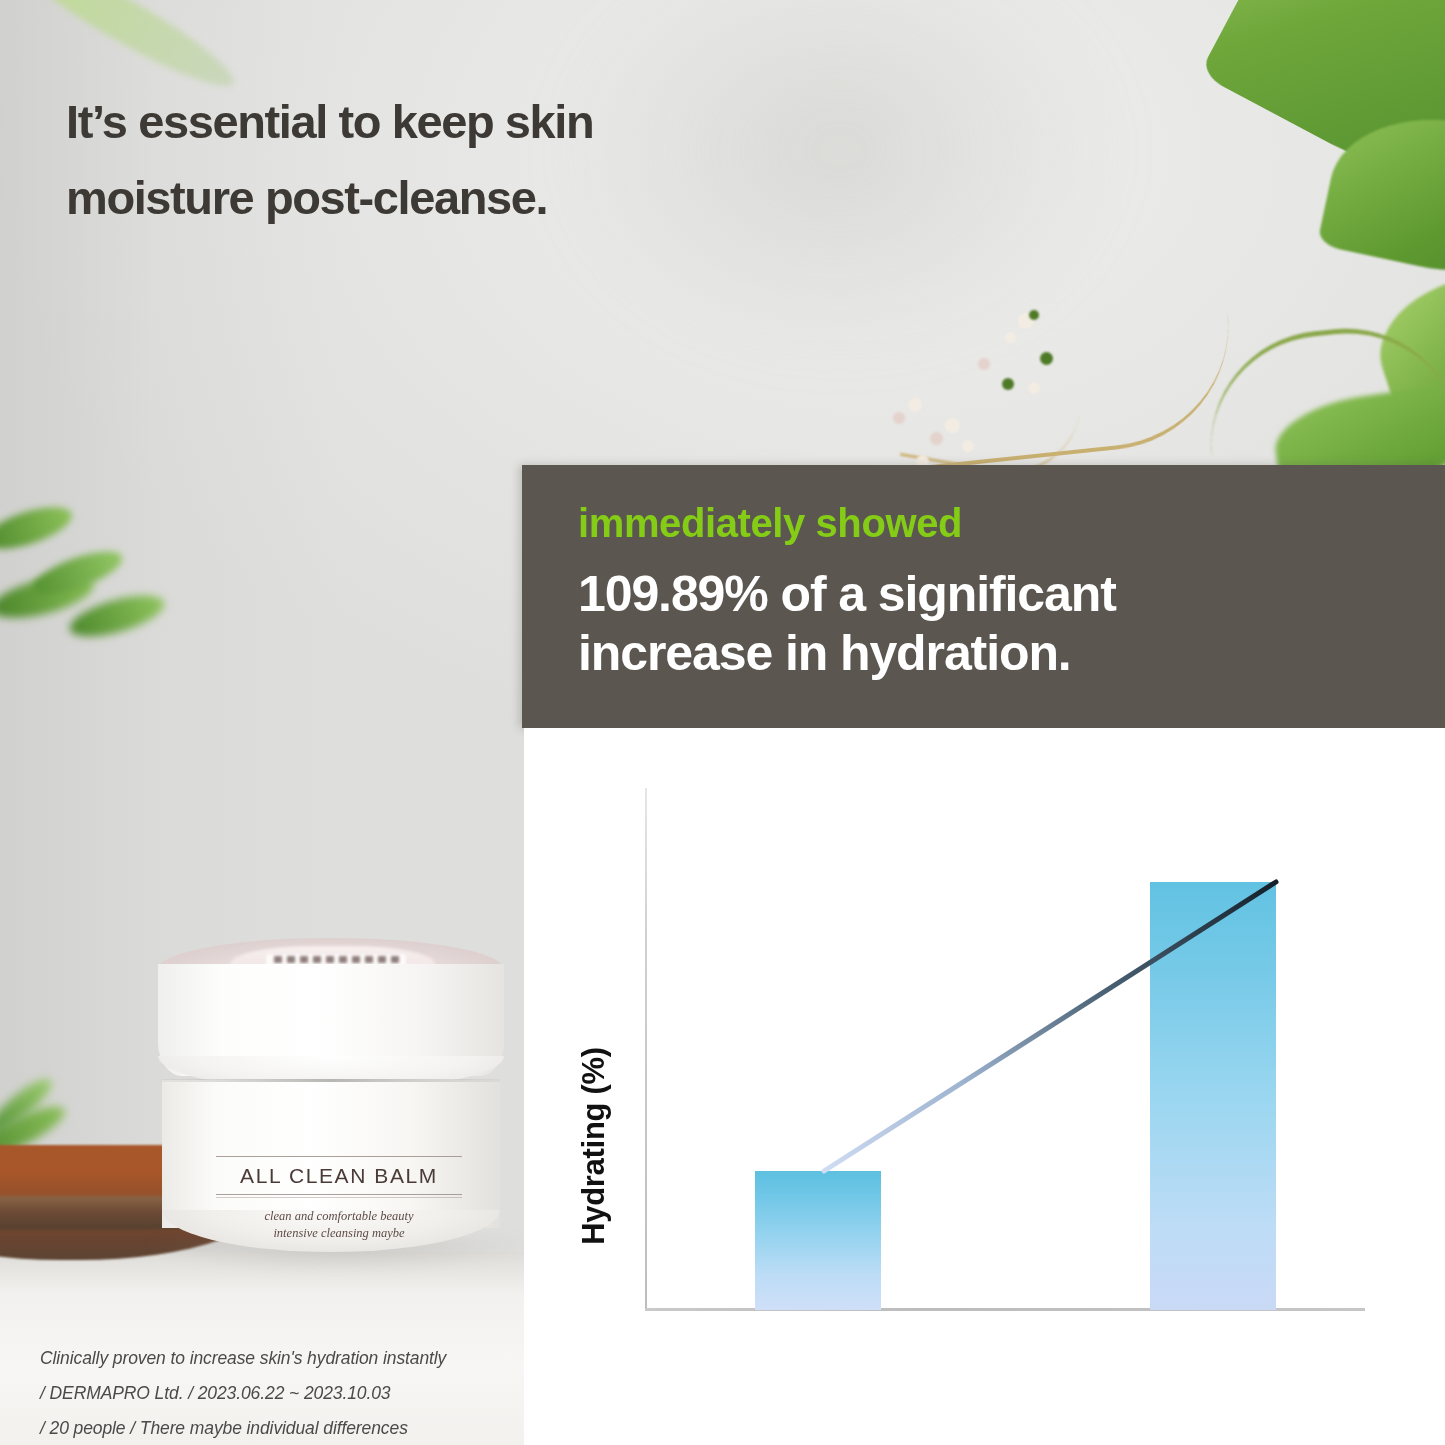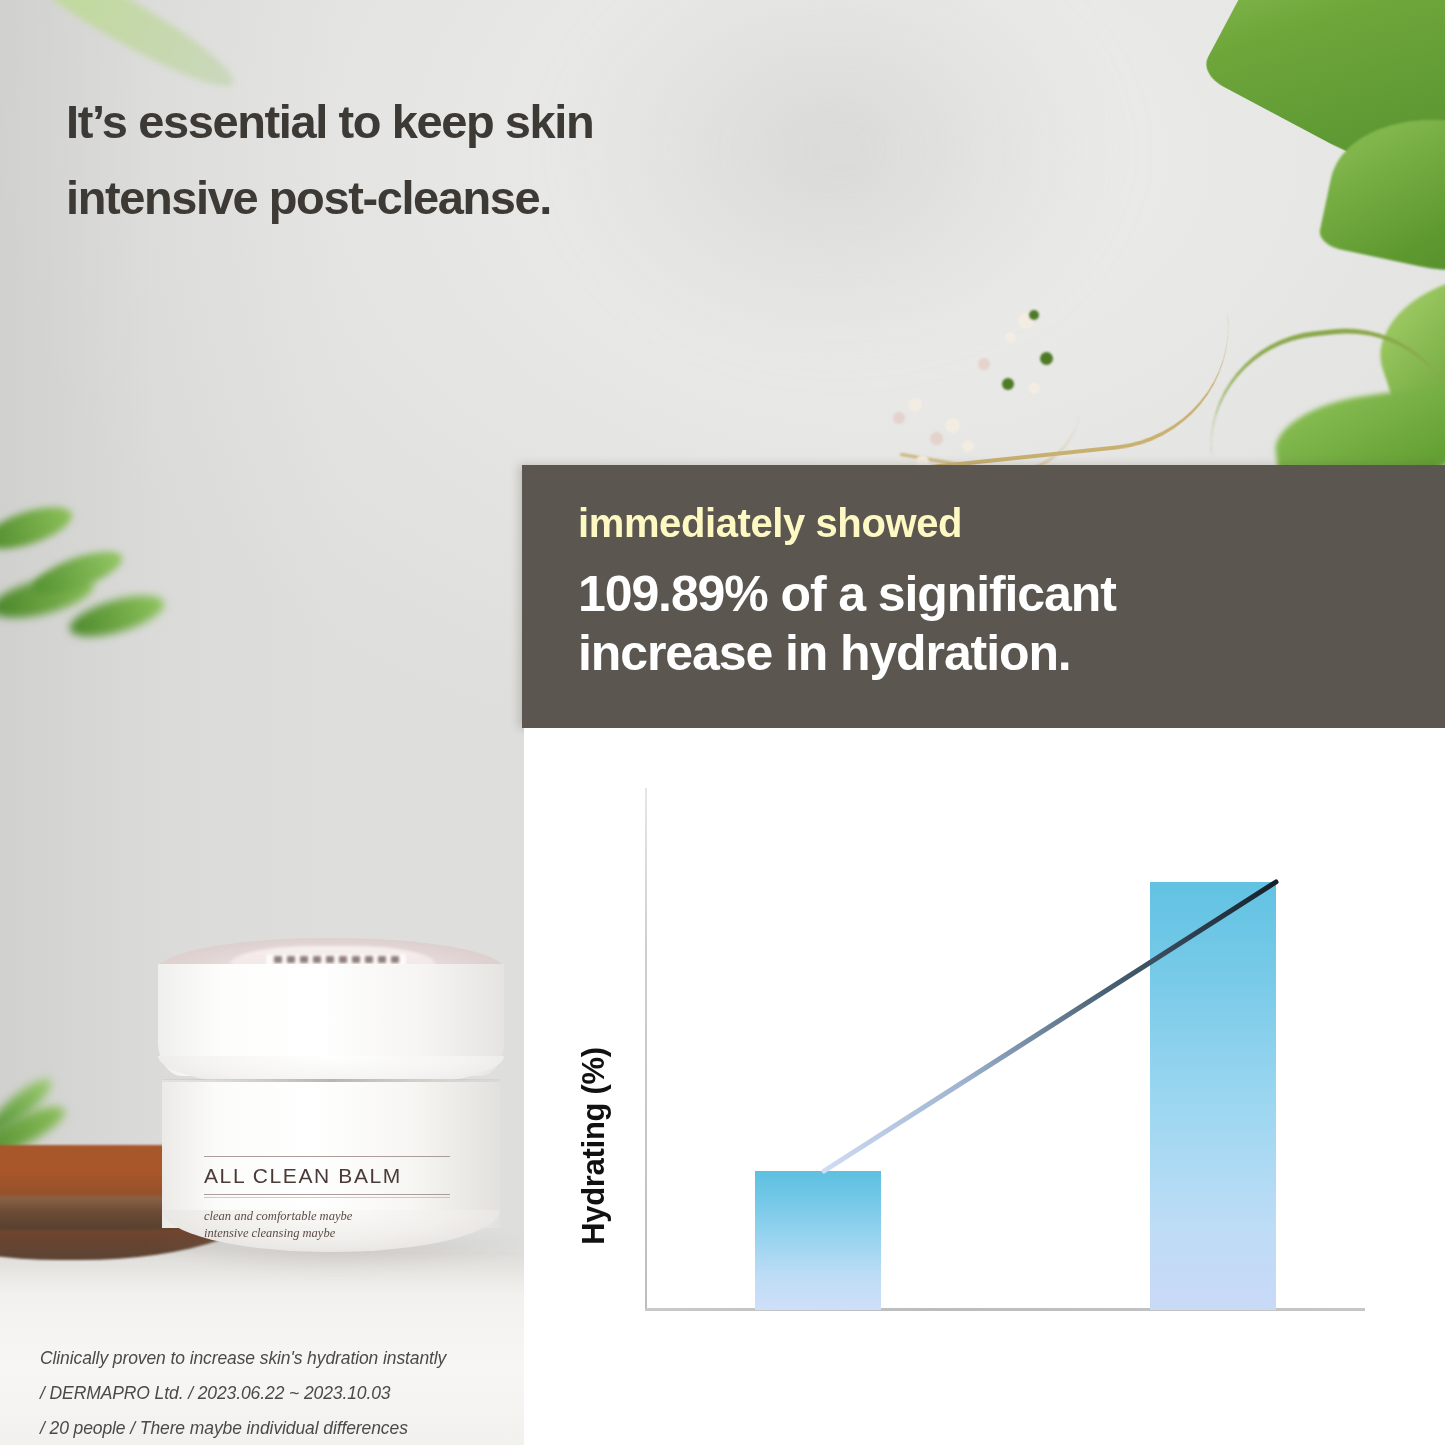--- a/index.html
+++ b/index.html
@@ -197,21 +197,21 @@
   .jar-seam{
     position:absolute;left:14px;top:141px;width:338px;height:3px;
     background:linear-gradient(90deg,rgba(190,188,184,.2),rgba(160,158,154,.75),rgba(190,188,184,.2));
     filter:blur(.6px);
   }
   .jar-shadow{
     position:absolute;left:0px;top:300px;width:380px;height:34px;
     background:radial-gradient(ellipse at 50% 10%, rgba(150,145,140,.30), rgba(150,145,140,0) 72%);
     filter:blur(6px);
   }
-  .jar-label{position:absolute;left:56px;top:218px;width:246px;height:84px;text-align:left;}
+  .jar-label{position:absolute;left:68px;top:218px;width:246px;height:84px;text-align:center;}
   .jar-label .rule{height:1px;background:#9e8e88;opacity:.85;}
   .jar-label .rule.thin{opacity:.45;margin-top:2px;}
   .jar-label .brand{
     font-family:"Liberation Sans", sans-serif;
     font-size:21px;letter-spacing:1.6px;color:#4a3b36;
     padding:7px 0 6px;white-space:nowrap;
   }
   .jar-label .sub{
     font-family:"Liberation Serif", serif;font-style:italic;
     font-size:12.5px;color:#5d4b45;line-height:1.35;margin-top:10px;
@@ -219,21 +219,21 @@
 
   
   .callout{
     position:absolute;left:522px;top:465px;width:923px;height:263px;
     background:#5b5650;
     box-shadow:-3px 0 9px rgba(90,85,80,.28);
     box-sizing:border-box;
     padding:38px 0 0 56px;
   }
   .callout .line-small{
-    color:#fef9c3;font-size:40px;font-weight:700;line-height:1.0;
+    color:#84cc16;font-size:40px;font-weight:700;line-height:1.0;
     letter-spacing:-.4px;margin-bottom:22px;
   }
   .callout .line-big{
     color:#ffffff;font-size:50px;font-weight:700;line-height:1.18;
     letter-spacing:-1.1px;
   }
   .callout-arrow{
     position:absolute;left:938px;top:727px;width:0;height:0;
     border-left:31px solid transparent;border-right:31px solid transparent;
     border-top:29px solid #5b5650;
@@ -355,30 +355,30 @@
       <div class="jar-body"></div>
       <div class="jar-seam"></div>
       <div class="jar-base"></div>
 
       <div class="jar-label">
         <div class="rule"></div>
         <div class="brand">ALL CLEAN BALM</div>
         <div class="rule"></div>
         <div class="rule thin"></div>
         <div class="sub">
-          <div>clean and comfortable maybe</div>
+          <div>clean and comfortable beauty</div>
           <div>intensive cleansing maybe</div>
         </div>
       </div>
     </div>
   </div>
 
   <div class="headline">
     <span class="l2">It’s essential to keep skin</span>
-    <span class="l2">intensive post-cleanse.</span>
+    <span class="l2">moisture post-cleanse.</span>
   </div>
 
   <div class="callout">
     <div class="line-small">immediately showed</div>
     <div class="line-big">109.89% of a significant</div>
     <div class="line-big">increase in hydration.</div>
   </div>
   <div class="callout-arrow"></div>
 
   <div class="panel">

